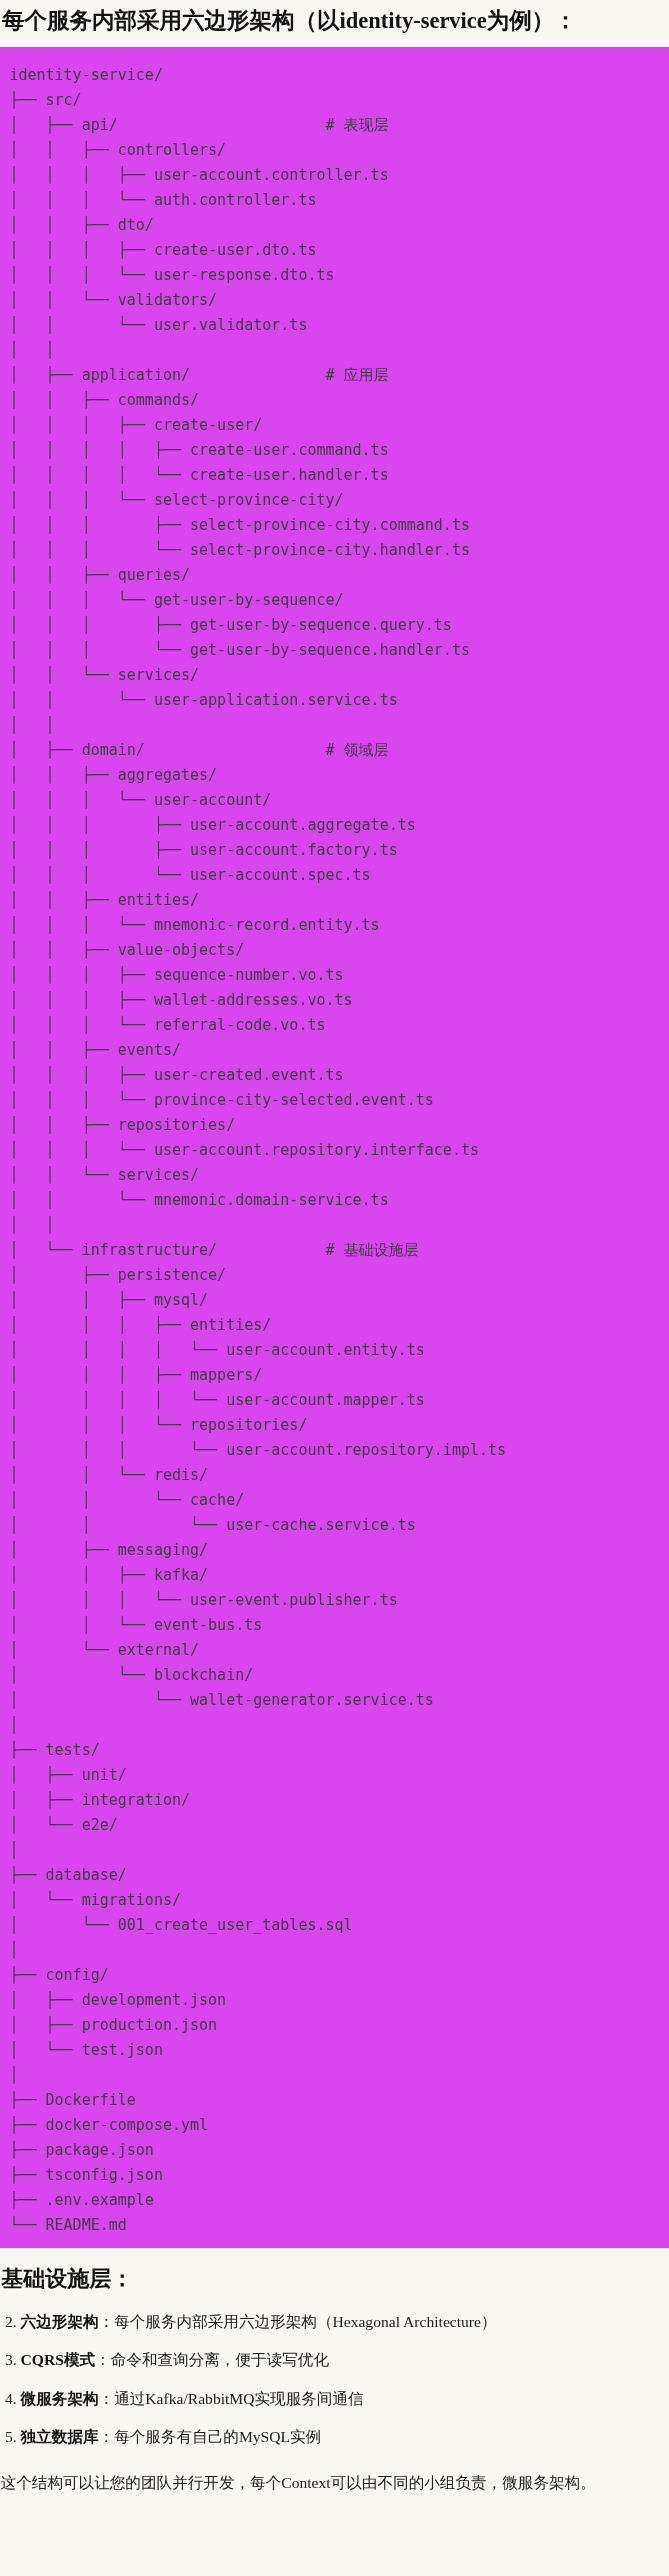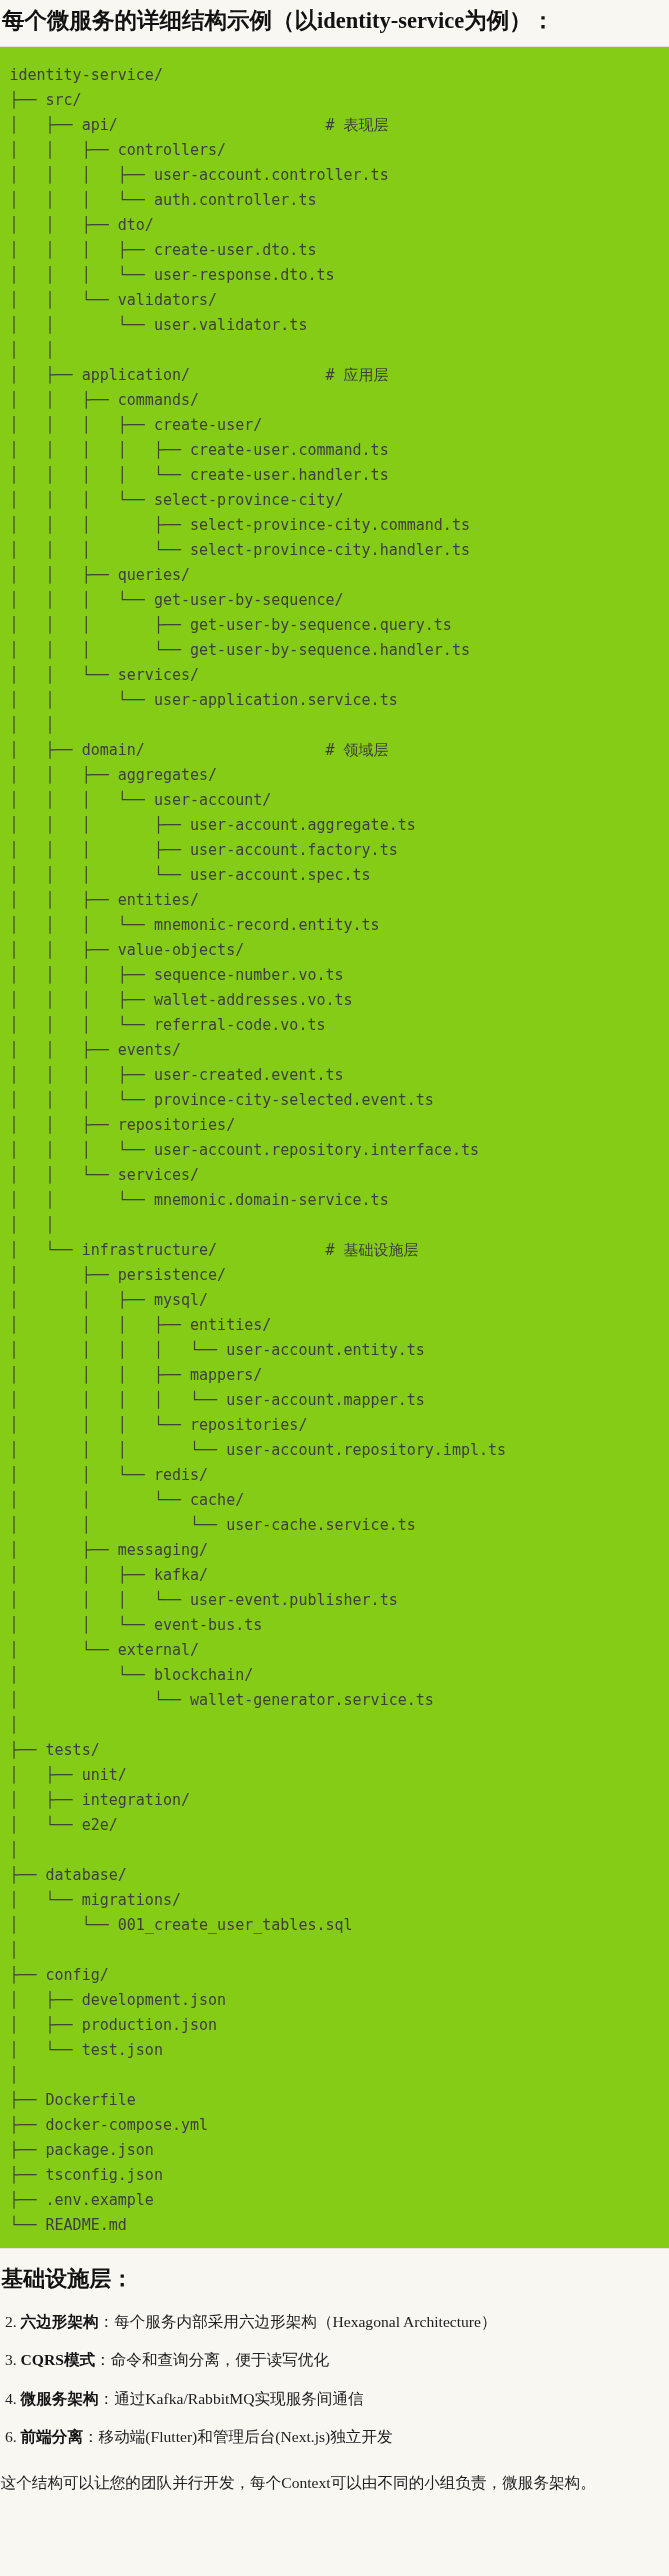--- a/index.html
+++ b/index.html
@@ -20,21 +20,21 @@
   .title {
     margin: 0;
     padding: 6.3px 0 0 1.9px;
     font-size: 22.5px;
     line-height: 30px;
     font-weight: 700;
     color: #121212;
   }
   .codeblock {
     margin-top: 10px;
-    background: #84cc16;
+    background: #d946ef;
     border-top: 0.6px solid #e5e3dc;
     border-bottom: 0.6px solid #e5e3dc;
     padding: 15.6px 6.3px 10.6px 9.4px;
   }
   .tree {
     margin: 0;
     font-family: "DejaVu Sans Mono", "Liberation Mono", monospace;
     font-size: 15px;
     line-height: 25px;
     color: #3e3e3e;
@@ -71,21 +71,21 @@
     font-size: 15.6px;
     line-height: 22.5px;
     color: #202020;
   }
 </style>
 </head>
 <body>
 
 <div class="page">
 
-  <h1 class="title">每个微服务的详细结构示例（以identity-service为例）：</h1>
+  <h1 class="title">每个服务内部采用六边形架构（以identity-service为例）：</h1>
 
   <div class="codeblock">
     <pre class="tree">identity-service/
 ├── src/
 │   ├── api/                       # 表现层
 │   │   ├── controllers/
 │   │   │   ├── user-account.controller.ts
 │   │   │   └── auth.controller.ts
 │   │   ├── dto/
 │   │   │   ├── create-user.dto.ts
@@ -172,19 +172,19 @@
 
   <h2 class="notes-heading">基础设施层：</h2>
 
 
   <div class="note-item"><span class="num">2. </span><span class="term">六边形架构</span><span class="desc">：每个服务内部采用六边形架构（Hexagonal Architecture）</span></div>
 
   <div class="note-item"><span class="num">3. </span><span class="term">CQRS模式</span><span class="desc">：命令和查询分离，便于读写优化</span></div>
 
   <div class="note-item"><span class="num">4. </span><span class="term">微服务架构</span><span class="desc">：通过Kafka/RabbitMQ实现服务间通信</span></div>
 
+  <div class="note-item"><span class="num">5. </span><span class="term">独立数据库</span><span class="desc">：每个服务有自己的MySQL实例</span></div>
 
-  <div class="note-item"><span class="num">6. </span><span class="term">前端分离</span><span class="desc">：移动端(Flutter)和管理后台(Next.js)独立开发</span></div>
 
   <p class="closing">这个结构可以让您的团队并行开发，每个Context可以由不同的小组负责，微服务架构。</p>
 
 </div>
 
 
 </body></html>

